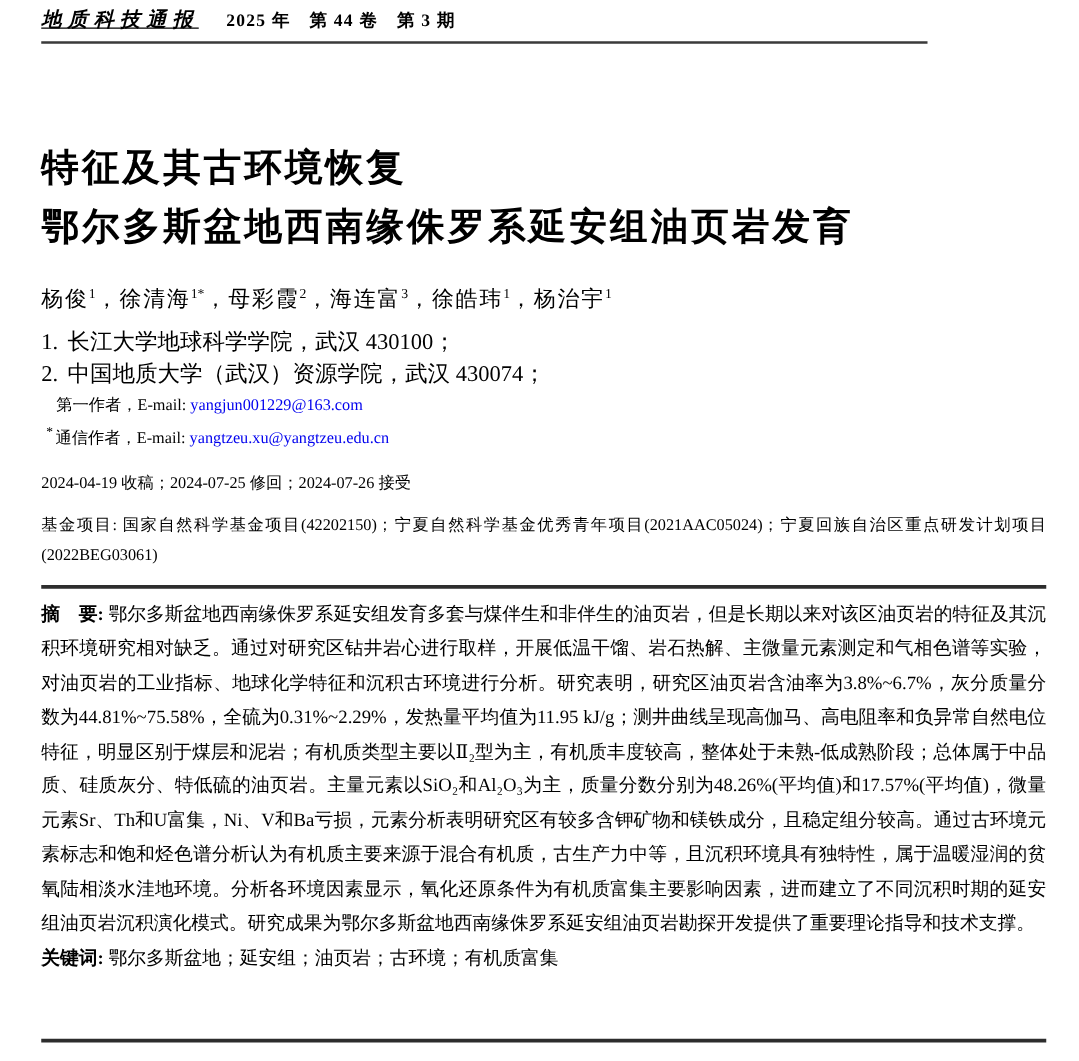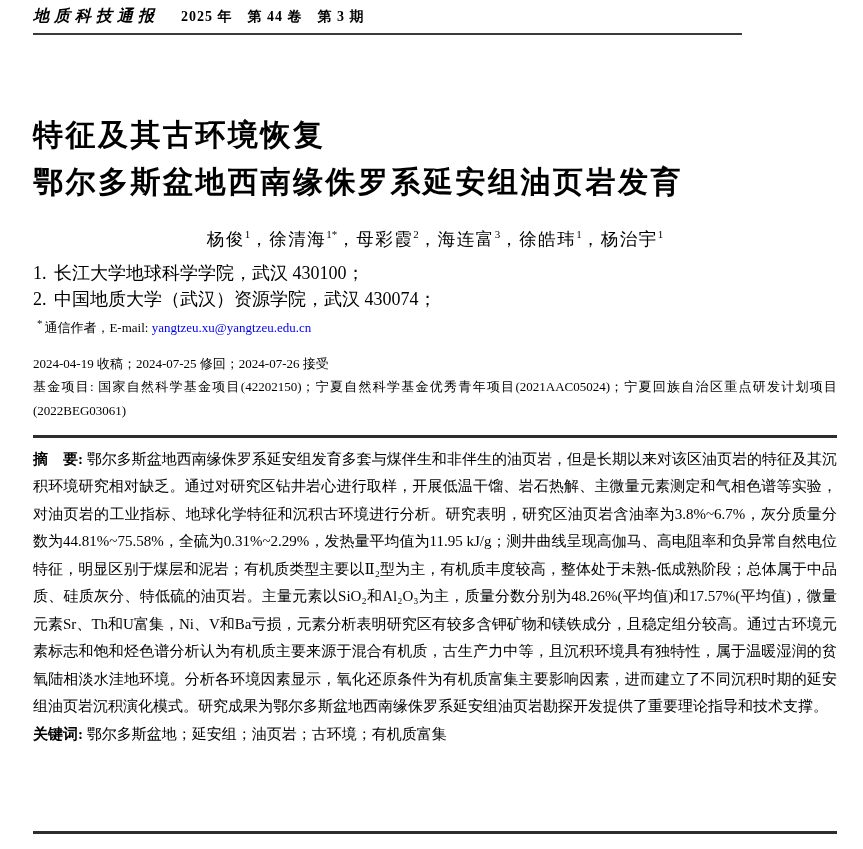--- a/index.html
+++ b/index.html
@@ -6,42 +6,42 @@
   * { box-sizing:border-box; }
   body { margin:0; background:#ffffff; }
   .page {
     width:863px; height:849px; overflow:hidden; position:relative;
     background:#ffffff; color:#000;
     font-family:"Liberation Serif","DejaVu Serif",serif;
     padding:6px 26px 0 33px;
   }
   
   .journal-header { display:flex; align-items:baseline; font-weight:700; }
-  .journal-name { font-size:16px; font-style:italic; letter-spacing:5px; font-family:"DejaVu Serif",serif; }
+  .journal-name { font-size:16px; font-style:italic; letter-spacing:5px; font-family:"DejaVu Serif",serif;text-decoration:underline; }
   .issue-info { font-size:14px; margin-left:22px; letter-spacing:1px; }
   .header-rule { height:2px; background:var(--rule-color); width:709px; margin-top:6px; }
   
   .title {
     margin-top:76px; font-family:"Liberation Sans","DejaVu Sans",sans-serif;
     font-weight:700; font-size:30px; line-height:47px; letter-spacing:2.5px;
   }
   
-  .authors { margin-top:22px; font-size:17.5px; letter-spacing:1.5px;text-align:center; }
+  .authors { margin-top:22px; font-size:17.5px; letter-spacing:1.5px; }
   .authors sup { font-size:11px; letter-spacing:0; }
   
   .affiliations { margin-top:9px; font-size:18px; }
   .aff-line { line-height:26px; }
   .aff-num { display:inline-block; width:21px; }
   
   .note-line { font-size:13px; line-height:23px; padding-left:12px; }
   .note-line sup { margin-left:-8px; margin-right:2px; }
   a { color:var(--link-color); text-decoration:none; }
   
   .dates { margin-top:13px; font-size:13px; line-height:23px; }
-  .funding { font-size:13px; line-height:23.5px; text-align:justify; }
+  .funding { font-size:13px; line-height:23.5px; text-align:justify;margin-top:11px; }
   .class-row { font-size:13px; line-height:24px; display:flex; margin-top:1px; }
   .class-seg1 { width:197px; }
   .class-seg2 { width:280px; }
   .class-seg3 { flex:1; }
   
   .divider { height:2.5px; background:#2d2d2d; margin-top:13px; }
   .abstract { margin-top:8px; font-size:15px; line-height:27.5px; text-align:justify; }
   .abstract-label, .keywords-label { font-weight:700; }
   .keywords { font-size:15px; line-height:27.5px; }
   .bottom-rule { position:absolute; left:33px; right:26px; top:831px; height:2.5px; background:#2d2d2d; }
@@ -63,20 +63,23 @@
     </h1>
 
   <div class="authors"><span><span>杨俊</span><sup>1</sup></span>，<span><span>徐清海</span><sup>1*</sup></span>，<span><span>母彩霞</span><sup>2</sup></span>，<span><span>海连富</span><sup>3</sup></span>，<span><span>徐皓玮</span><sup>1</sup></span>，<span><span>杨治宇</span><sup>1</sup></span></div>
 
   <div class="affiliations">
       <div class="aff-line"><span class="aff-num">1.</span><span>长江大学地球科学学院，武汉 430100；</span></div>
       <div class="aff-line"><span class="aff-num">2.</span><span>中国地质大学（武汉）资源学院，武汉 430074；</span></div>
     </div>
 
   <div class="note-line">
+    <span>第一作者，E-mail: </span><a href="#">yangjun001229@163.com</a>
+  </div>
+  <div class="note-line">
     <sup>*</sup><span>通信作者，E-mail: </span><a href="#">yangtzeu.xu@yangtzeu.edu.cn</a>
   </div>
 
   <div class="dates">2024-04-19 收稿；2024-07-25 修回；2024-07-26 接受</div>
 
   <div class="funding">
     <span>基金项目: </span><span>国家自然科学基金项目(42202150)；宁夏自然科学基金优秀青年项目(2021AAC05024)；宁夏回族自治区重点研发计划项目(2022BEG03061)</span>
   </div>
 
 

